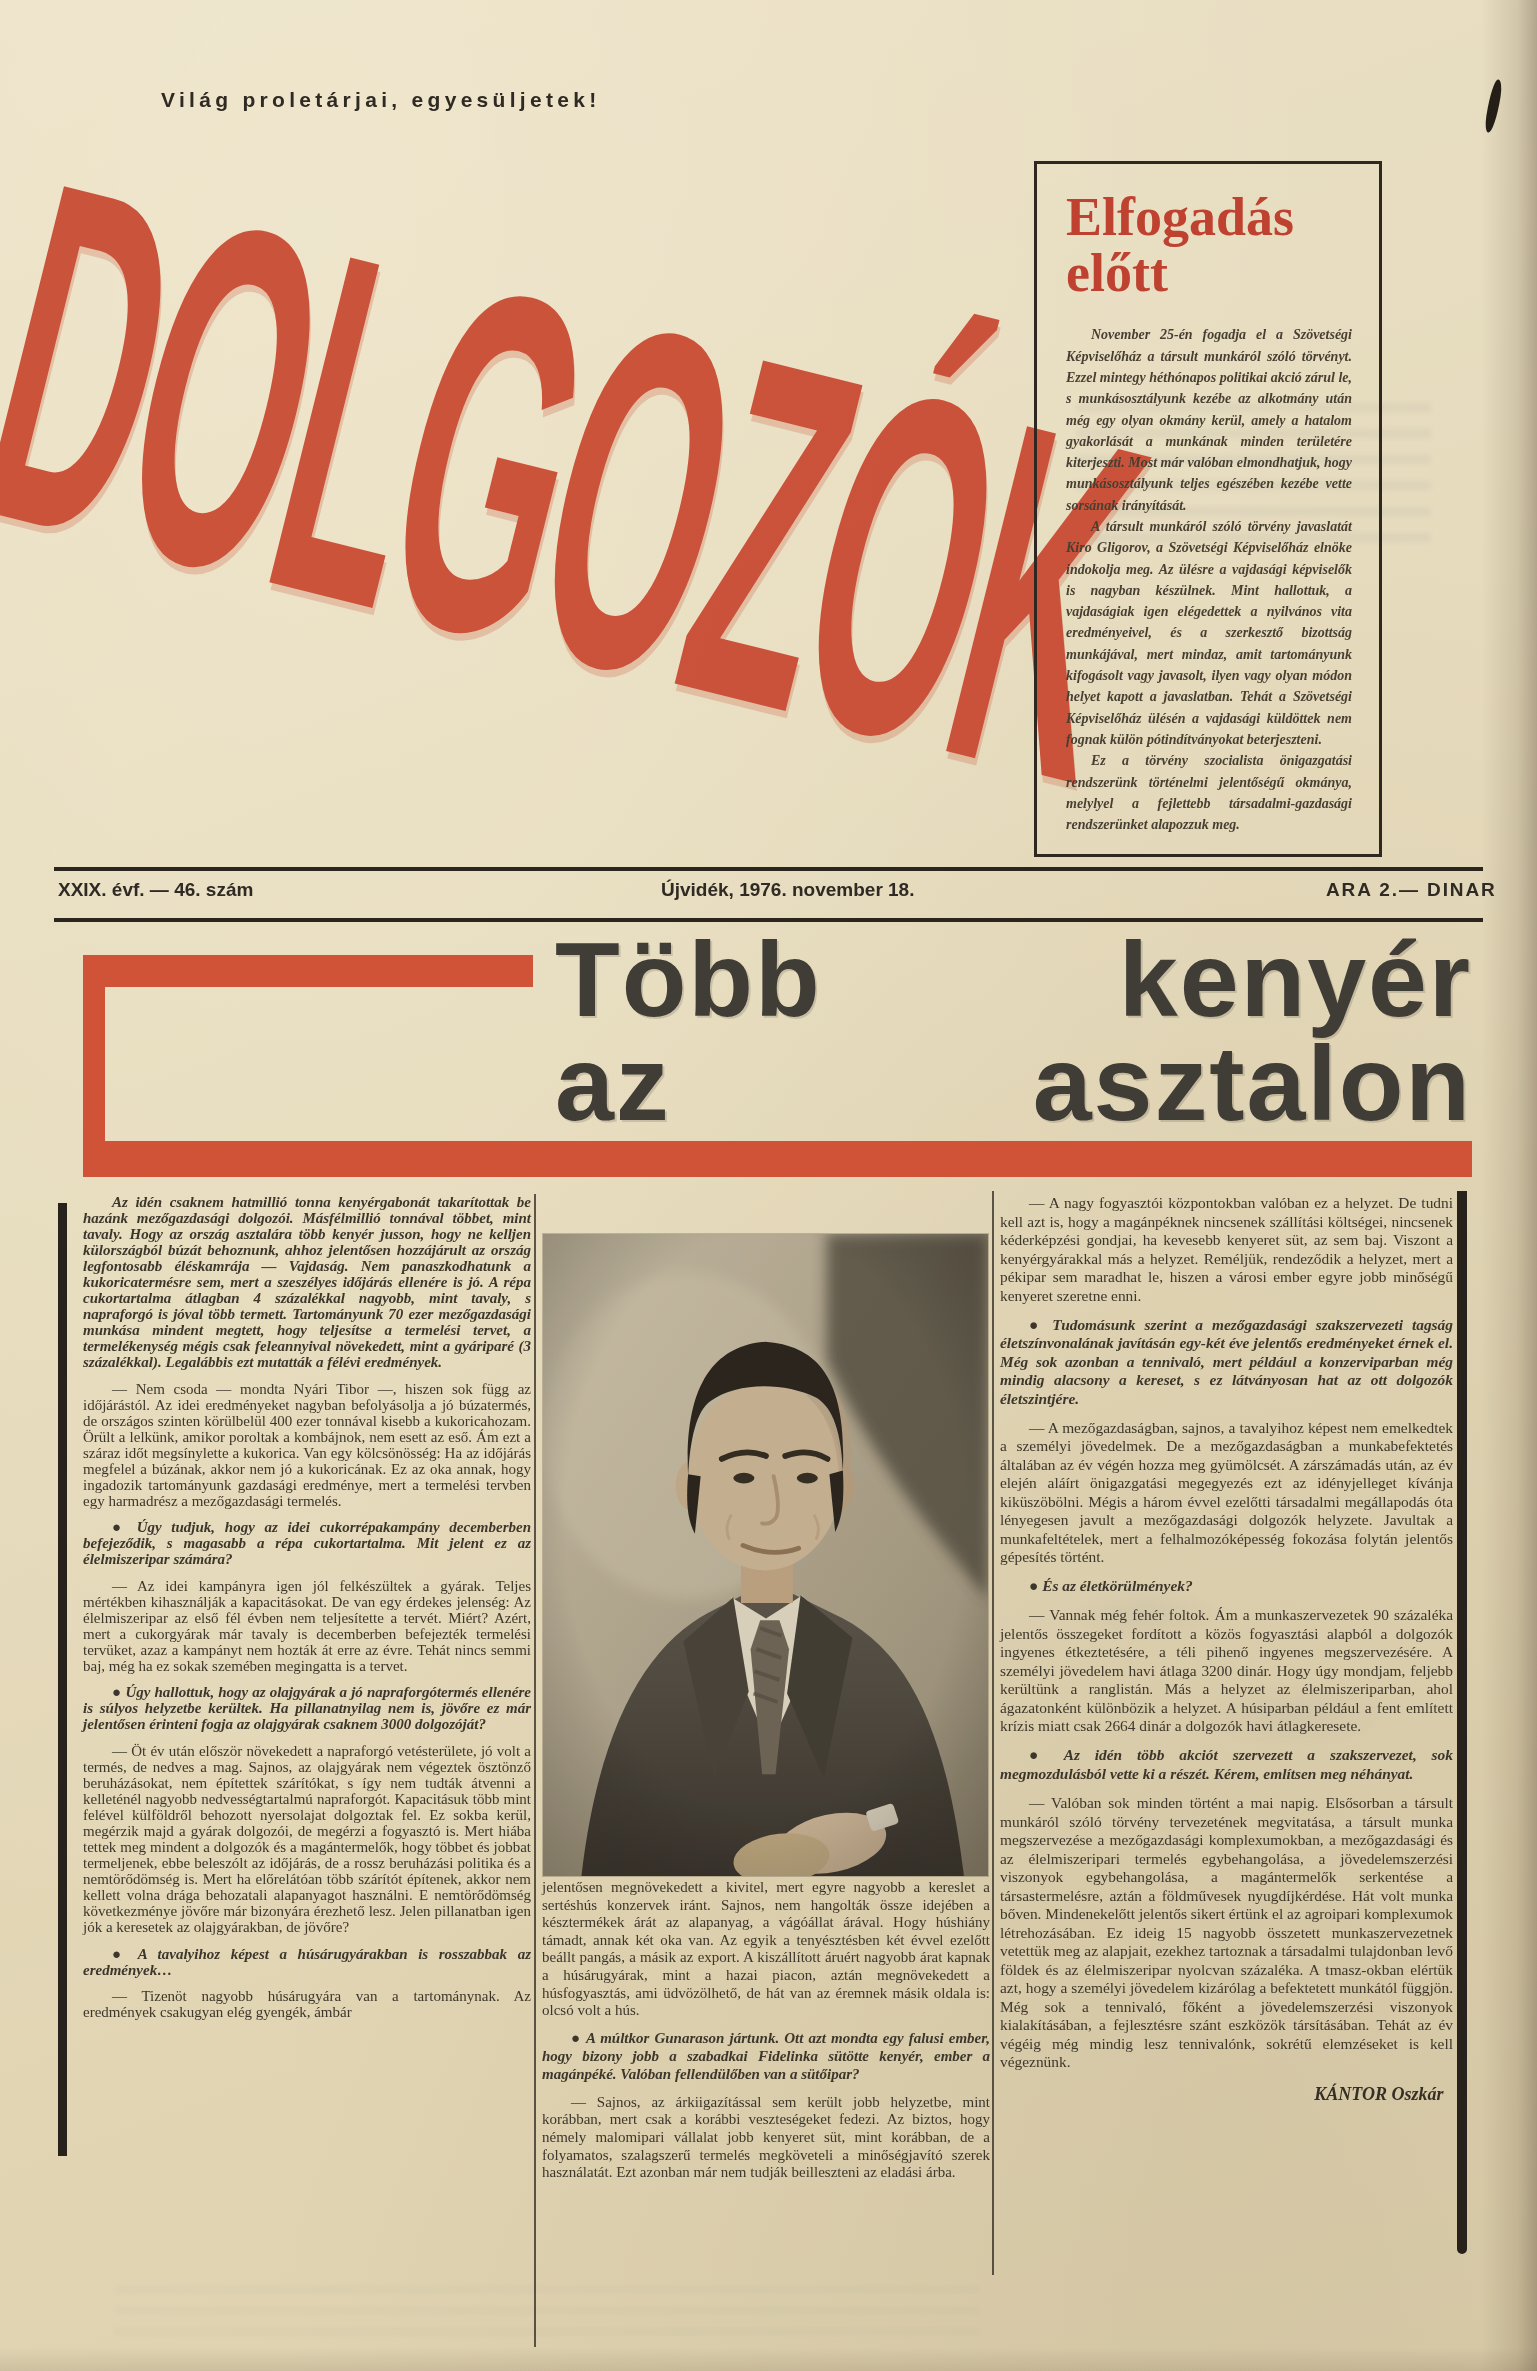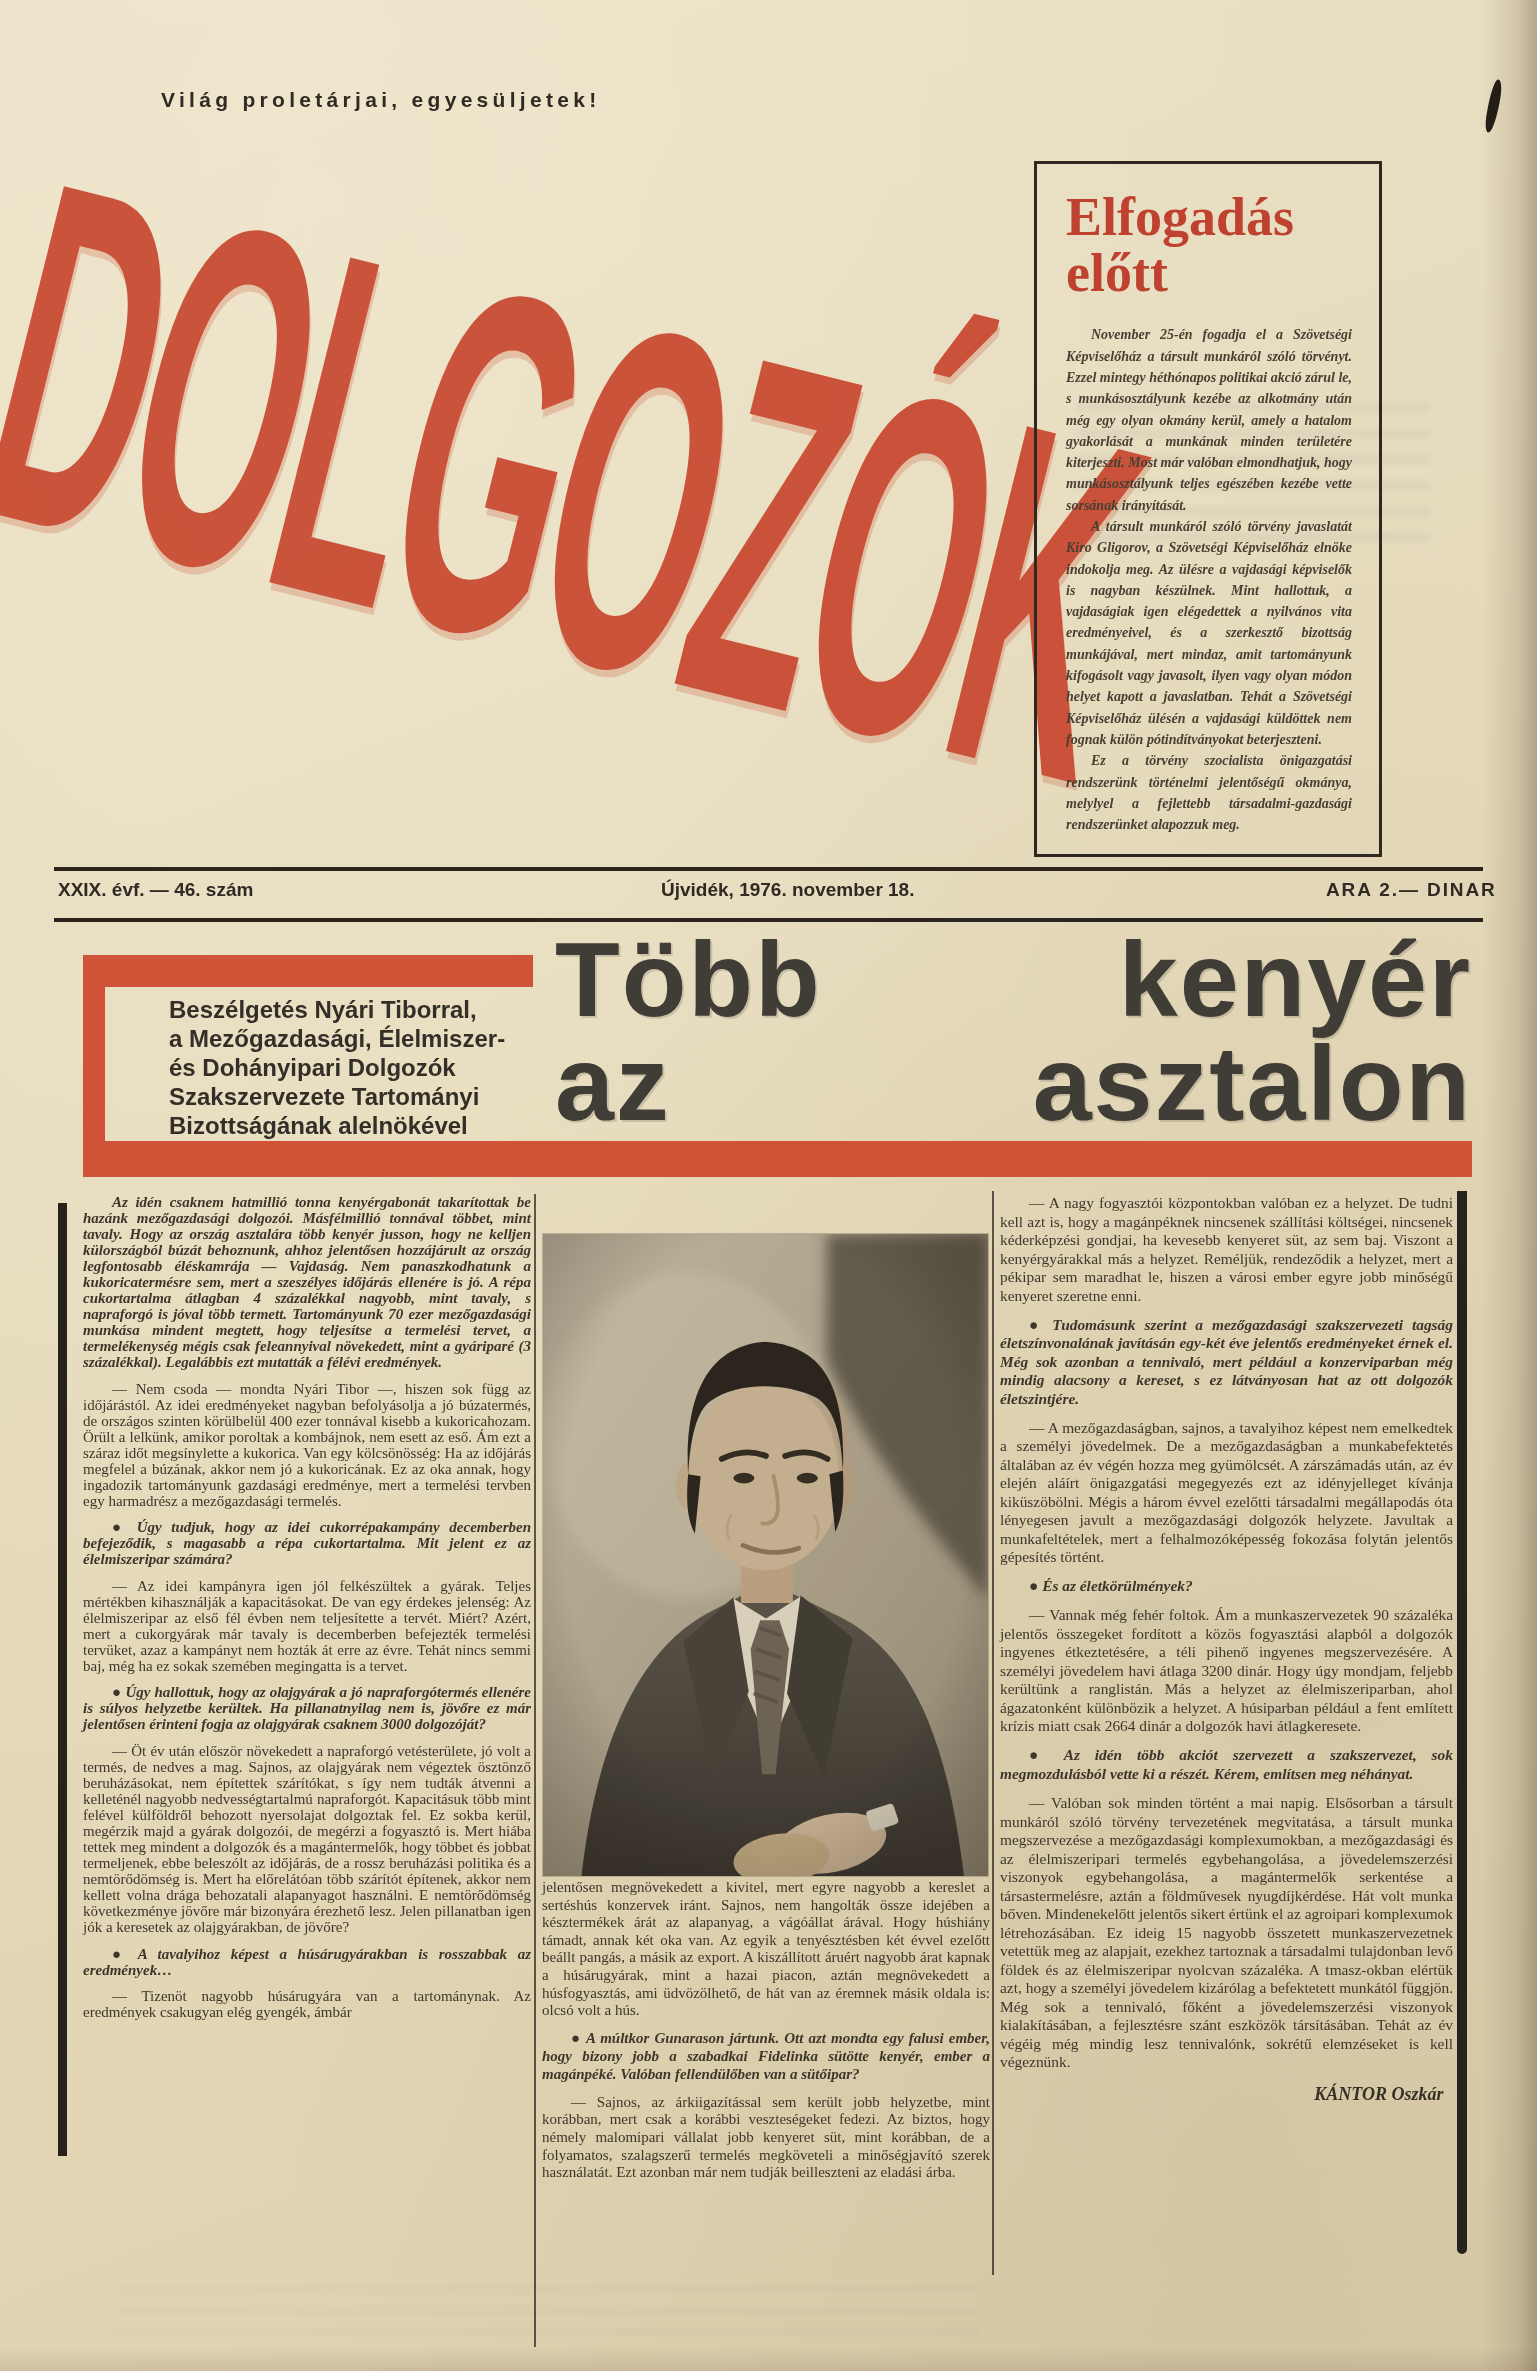--- a/index.html
+++ b/index.html
@@ -121,27 +121,20 @@
 
   <div class="rule rule-top"></div>
   <div class="dateline dl-volume">XXIX. évf. — 46. szám</div>
   <div class="dateline dl-place">Újvidék, 1976. november 18.</div>
   <div class="dateline dl-price">ARA 2.— DINAR</div>
   <div class="rule rule-mid"></div>
 
   <div class="red red-top" style="background: rgb(208, 83, 56);"></div>
   <div class="red red-left" style="background: rgb(208, 83, 56);"></div>
   <div class="red red-bottom" style="background: rgb(208, 83, 56);"></div>
-  <div class="kicker" id="kicker">
-      <div class="kicker-line">Beszélgetés Nyári Tiborral,</div>
-      <div class="kicker-line">a Mezőgazdasági, Élelmiszer-</div>
-      <div class="kicker-line">és Dohányipari Dolgozók</div>
-      <div class="kicker-line">Szakszervezete Tartományi</div>
-      <div class="kicker-line">Bizottságának alelnökével</div>
-    </div>
   <div class="headline">
     <div class="headline-line">
         <span>Több</span>
         <span>kenyér</span>
       </div>
     <div class="headline-line">
         <span>az</span>
         <span>asztalon</span>
       </div>
   </div>

